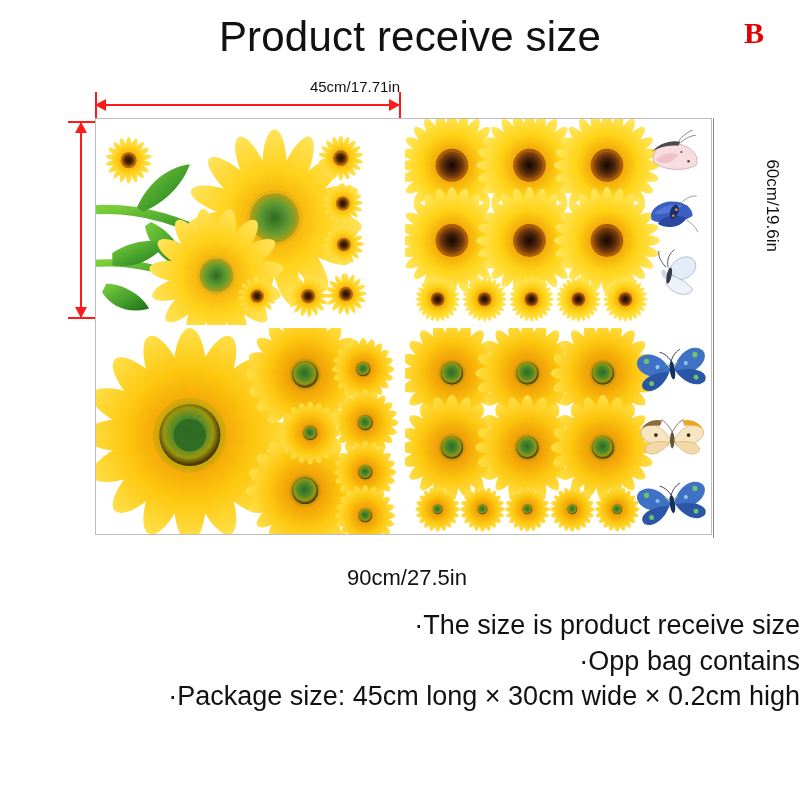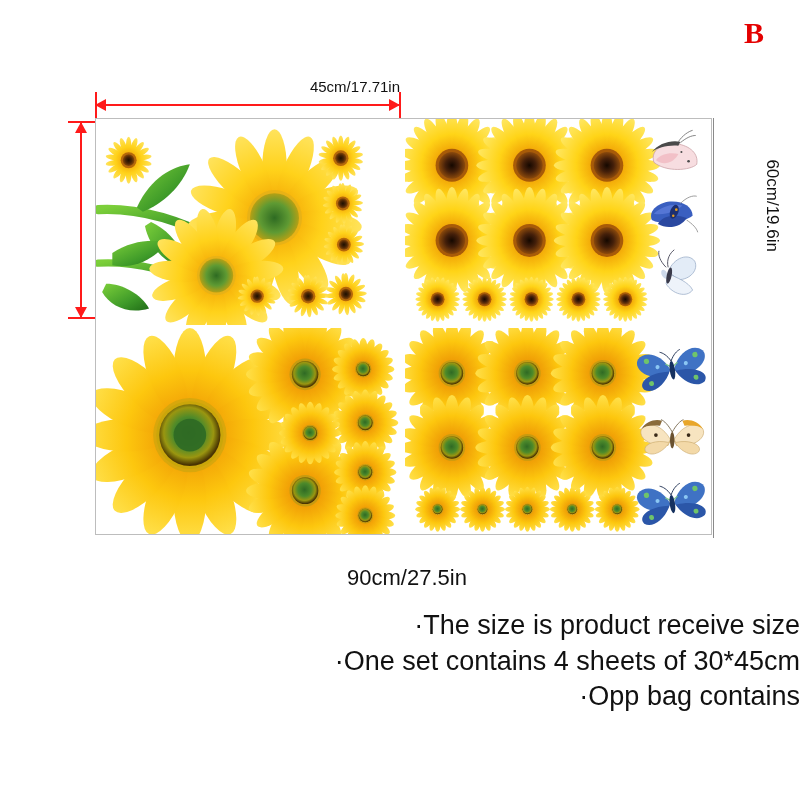--- a/index.html
+++ b/index.html
@@ -79,20 +79,21 @@
   .notes{
     position:absolute;left:0;right:0;top:608px;text-align:right;
   }
   .note-line{font-size:27px;line-height:1.32;color:#111;white-space:nowrap;}
 </style>
 </head>
 <body>
 
 <div class="page">
 
+  <div class="title">Product receive size</div>
   <div class="variant-badge">B</div>
 
   <div class="dim-top-label">45cm/17.71in</div>
   <div class="dim-top">
     <div class="bar"></div>
     <div class="head l"></div>
     <div class="head r"></div>
   </div>
   <div class="tick-v" style="left:95px;top:92px;height:30px;"></div>
   <div class="tick-v" style="left:399px;top:92px;height:30px;"></div>
@@ -1118,17 +1119,17 @@
             <use href="#bflyBlue"></use>
           </g>
       </svg>
     </div>
   </div>
 
   <div class="width-label">90cm/27.5in</div>
 
   <div class="notes">
     <div class="note-line">·The size is product receive size</div>
-    <div class="note-line">·One set contains 4 sheets of 30*45cm</div>
     <div class="note-line">·Opp bag contains</div>
+    <div class="note-line">·Package size: 45cm long × 30cm wide × 0.2cm high</div>
   </div>
 
 </div>
 
 </body></html>

